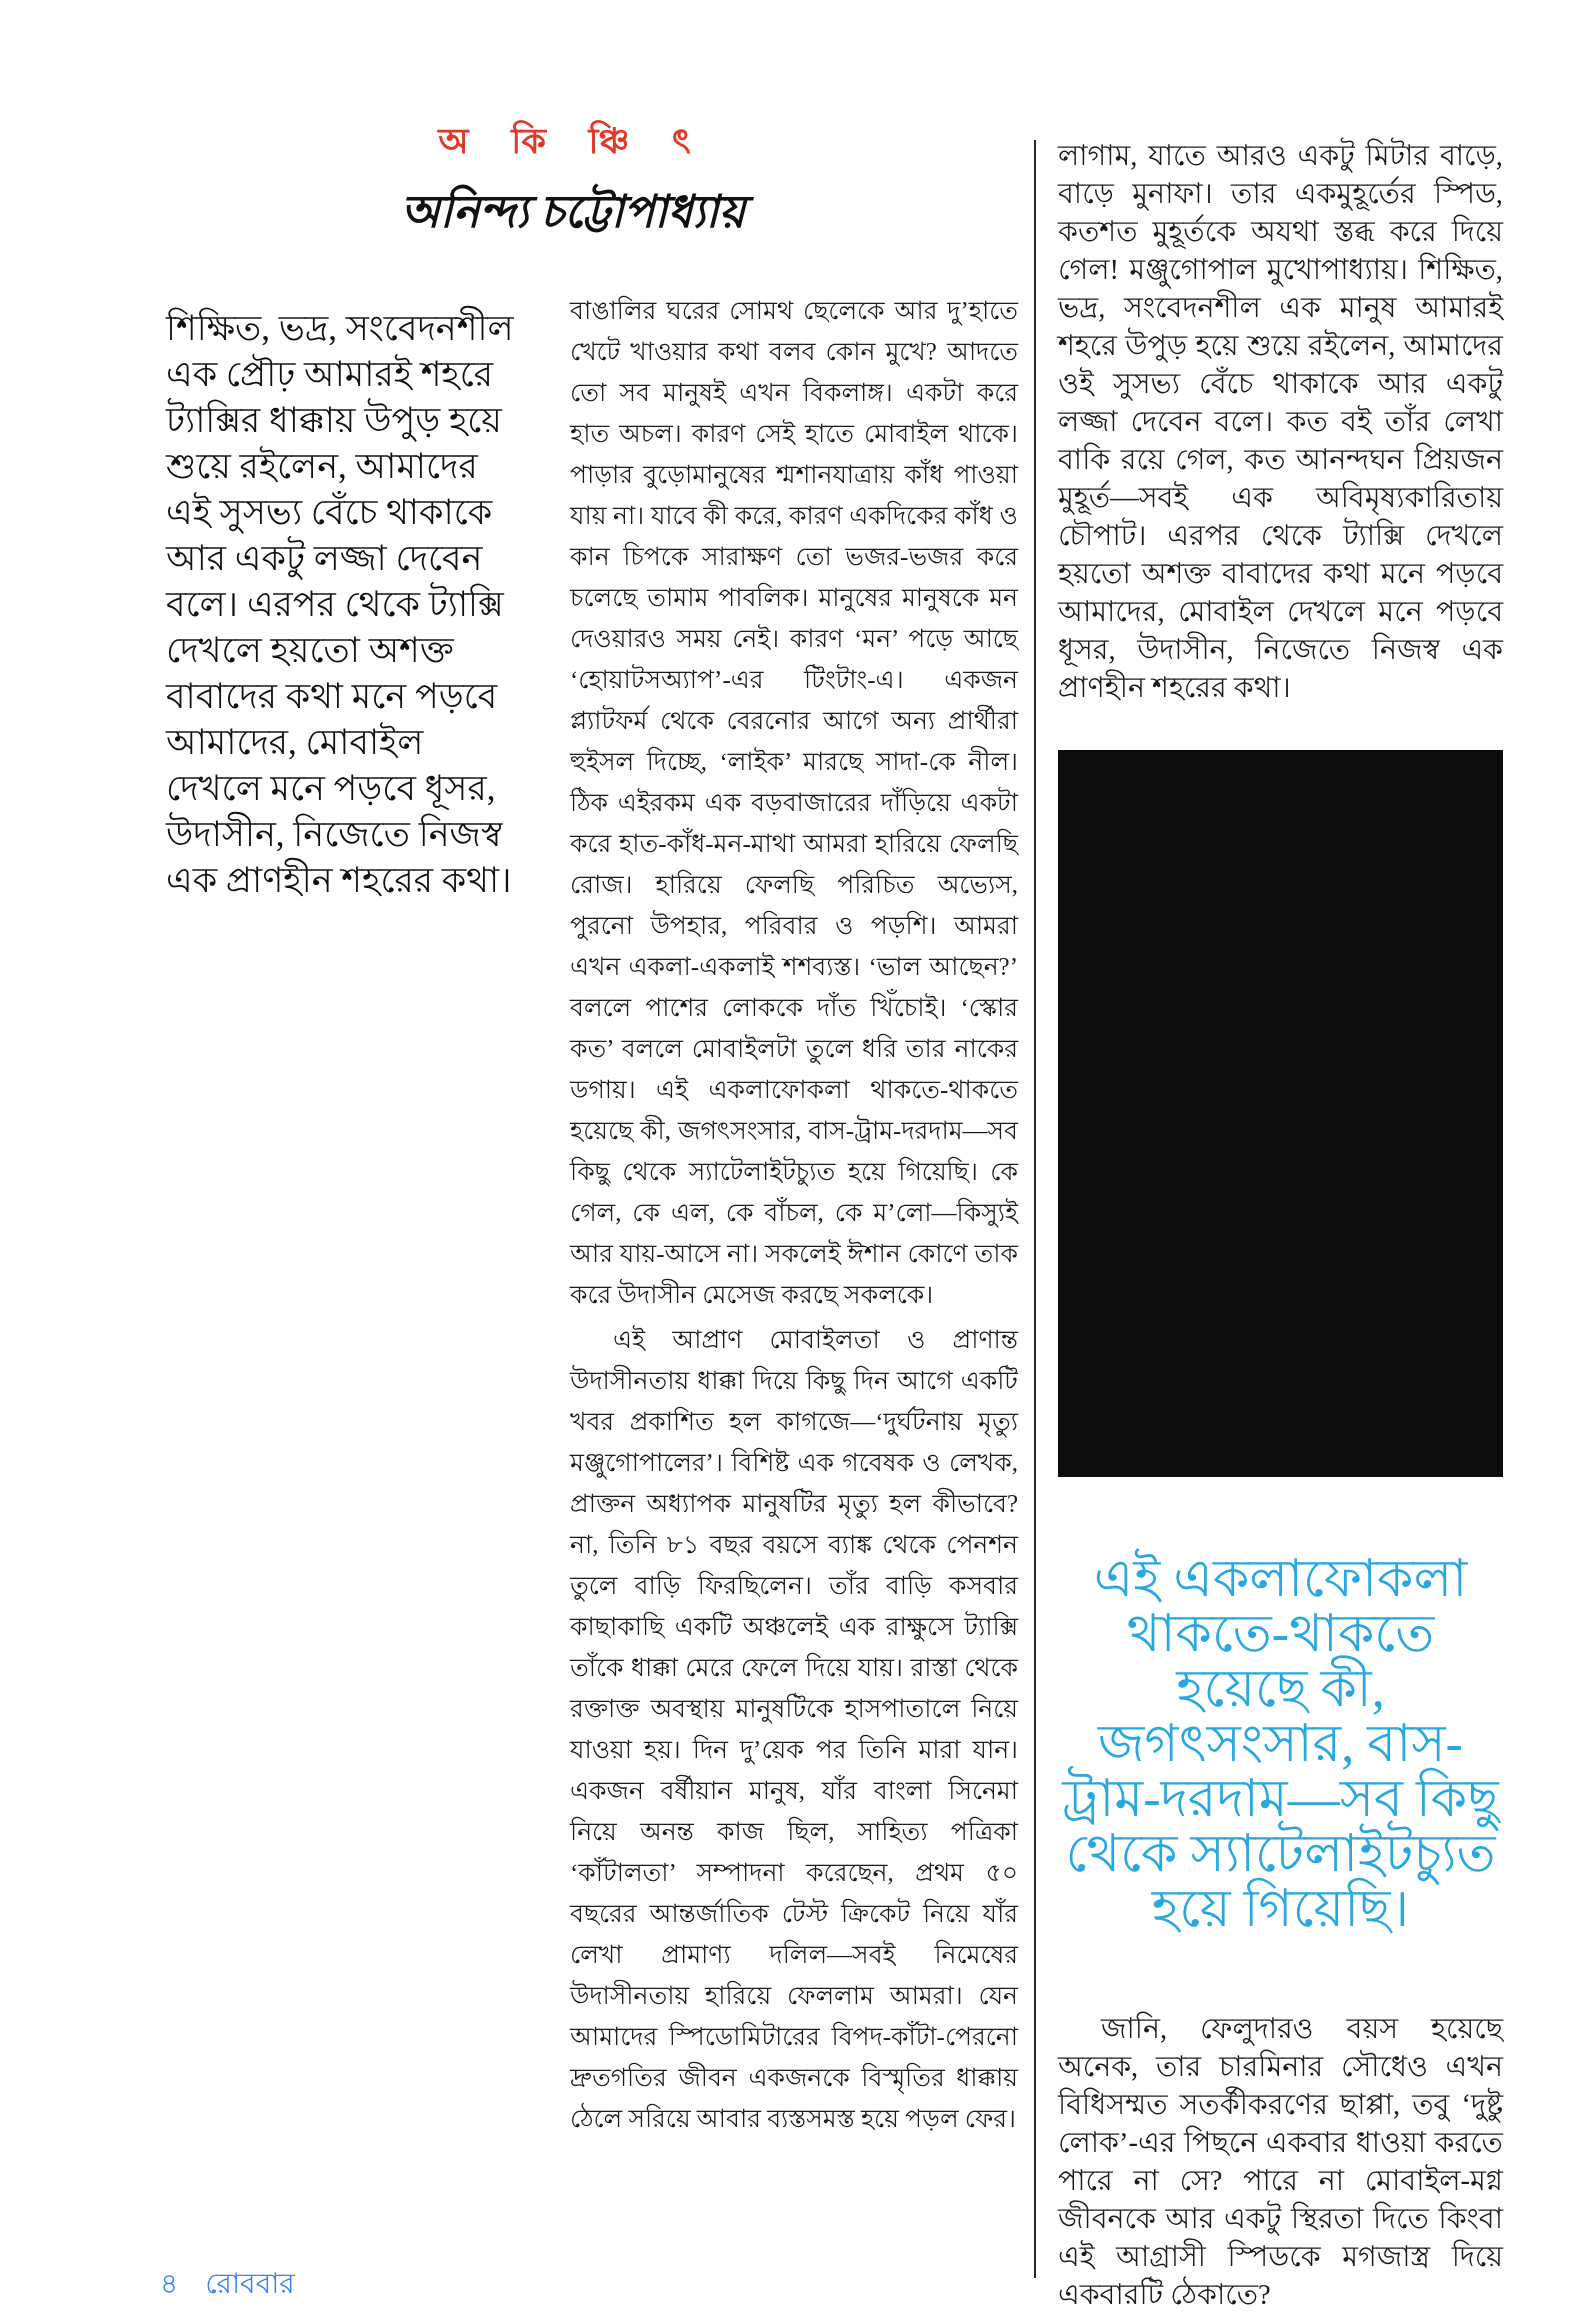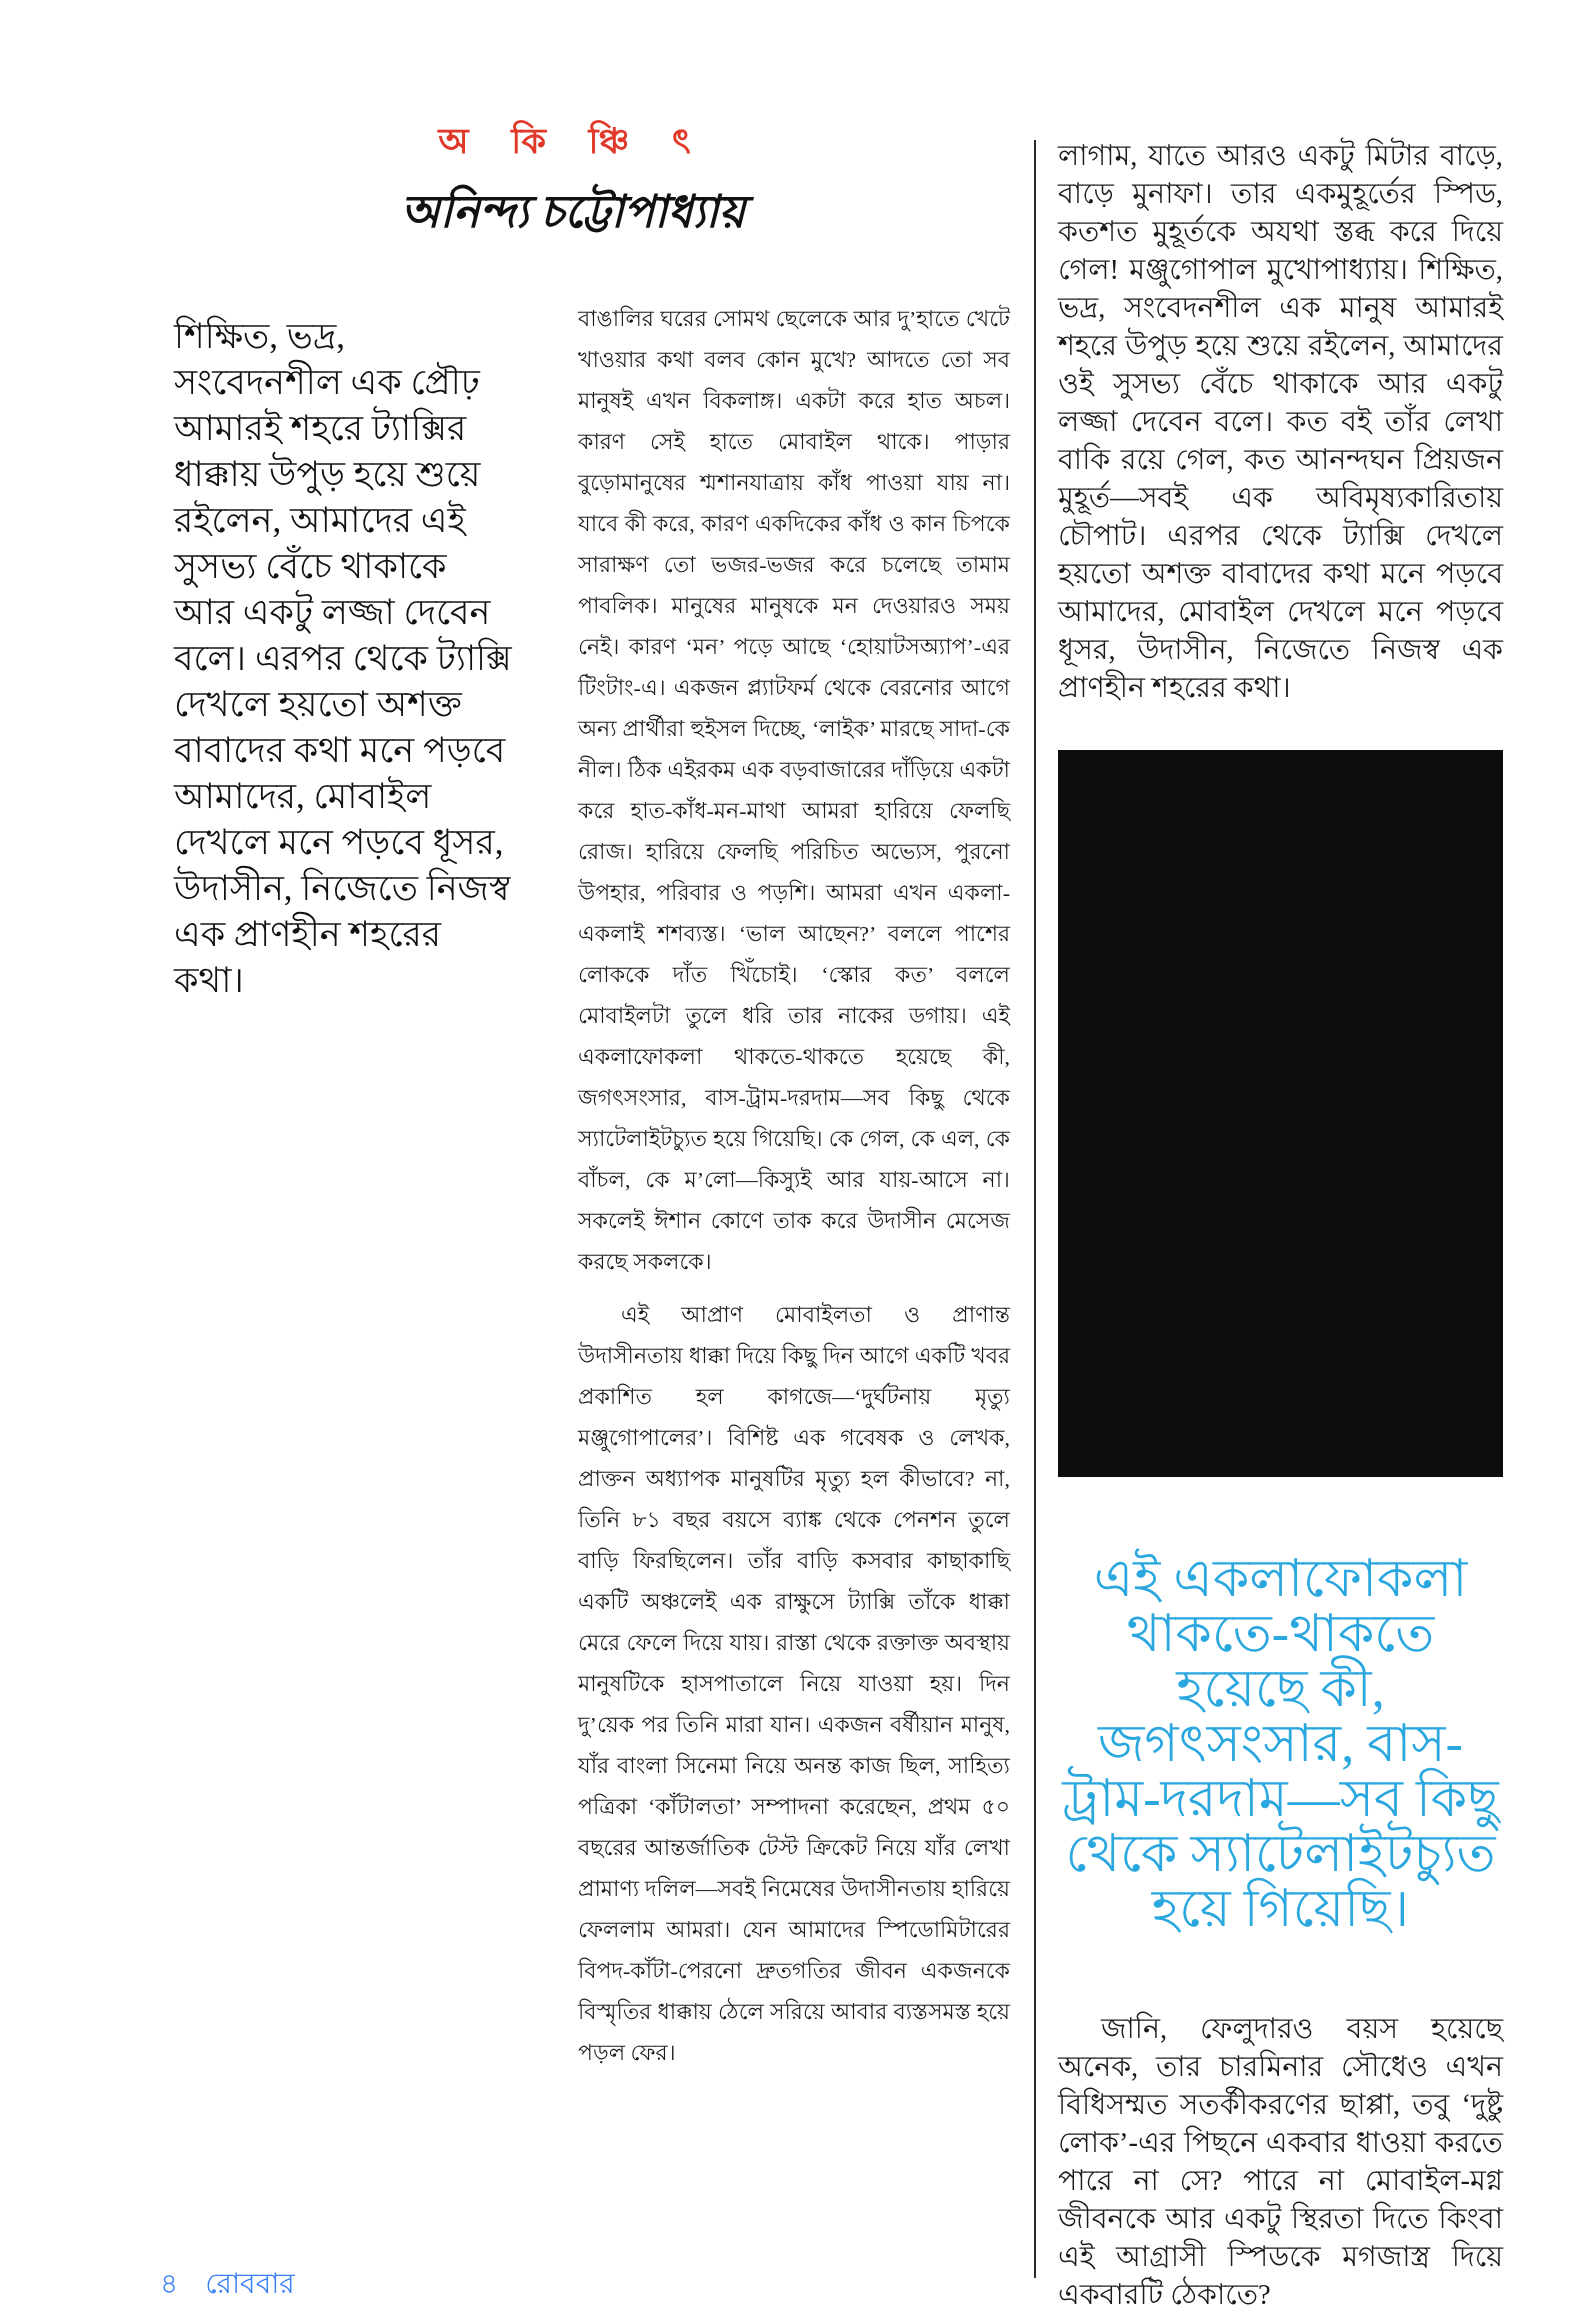--- a/index.html
+++ b/index.html
@@ -38,32 +38,32 @@
     font-weight:700;
     color:#111;
     font-style:italic;
   }
   .col{position:absolute;}
   .col-left{
     left:162px; top:302px;
     width:363px;
   }
   .lede{
-    margin:12px;
+    margin:4px;
     font-size:35px;
     line-height:46px;
     color:#111;
   }
   .col-mid{
     left:566px; top:286px;
     width:456px;
   }
   .col-mid p{
-    margin:12px;
-    font-size:22px;
+    margin:4px;
+    font-size:25px;
     line-height:41px;
     text-align:justify;
   }
   .col-right{
     left:1058px; top:137px;
     width:445px;
   }
   .col-right p{
     margin:0;
     font-size:28.5px;

